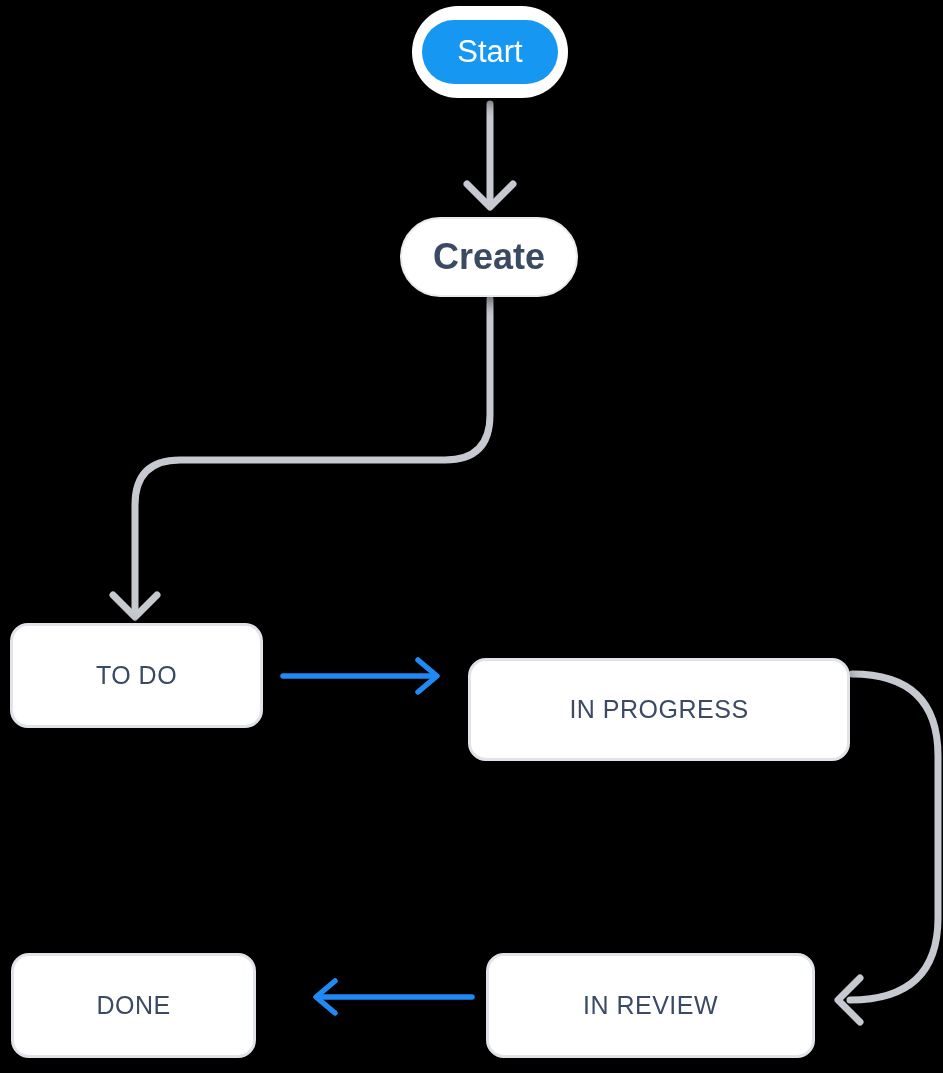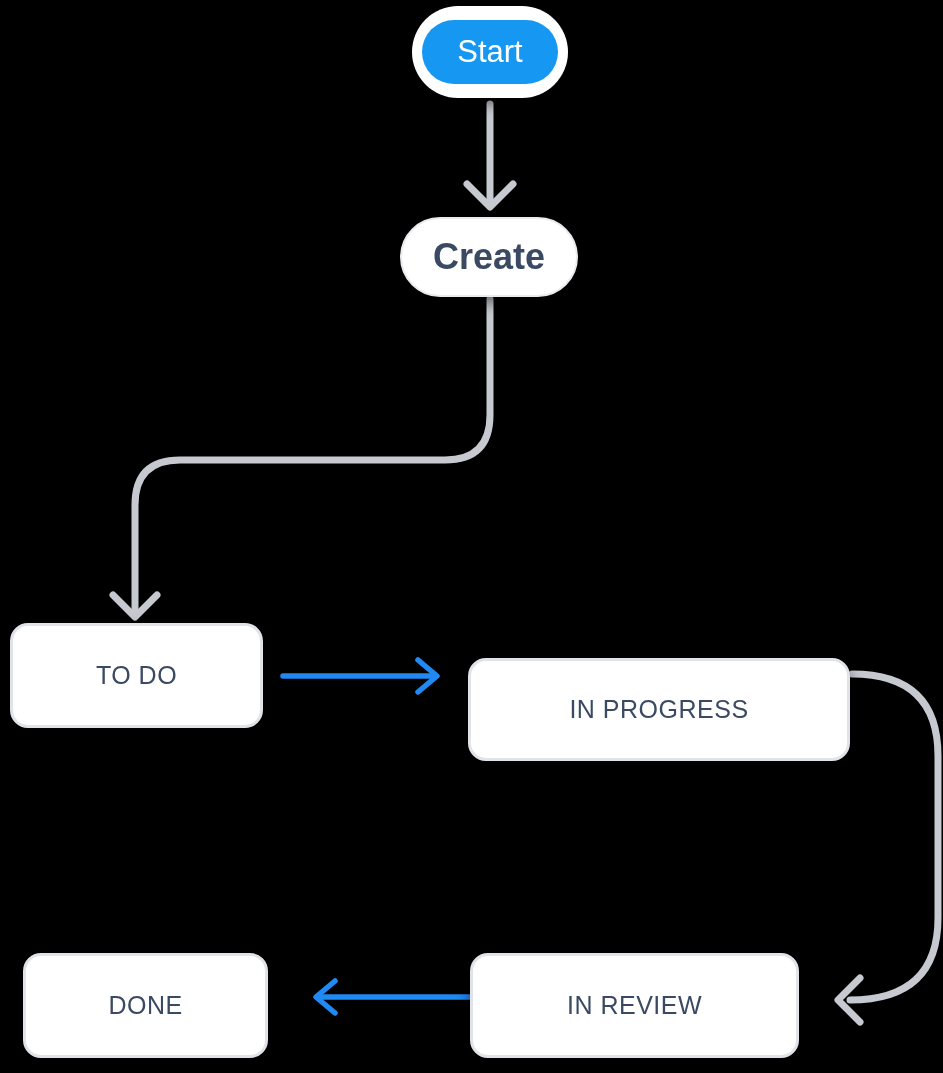--- a/index.html
+++ b/index.html
@@ -68,22 +68,22 @@
     color: var(--start_text);
     display: flex;
     align-items: center;
     justify-content: center;
     font-size: 31px;
     font-weight: 500;
   }
   .node.create      { left: 400px; top: 217px; width: 178px; height: 80px; font-weight: bold; }
   .node.todo        { left: 10px;  top: 623px; width: 253px; height: 105px; }
   .node.in-progress { left: 468px; top: 625px; width: 382px; height: 103px; margin-top: 33px; }
-  .node.in-review   { left: 470px; top: 953px; width: 329px; height: 105px; }
-  .node.done        { left: 23px;  top: 953px; width: 245px; height: 105px; }
+  .node.in-review   { left: 486px; top: 953px; width: 329px; height: 105px; }
+  .node.done        { left: 11px;  top: 953px; width: 245px; height: 105px; }
 </style>
 </head>
 <body>
 
 <div class="canvas">
 
   <svg class="edges-layer" width="943" height="1073" viewBox="0 0 943 1073" xmlns="http://www.w3.org/2000/svg">
 
     <g>
       <path class="edge gray" d="M490 104 L490 202"></path>

